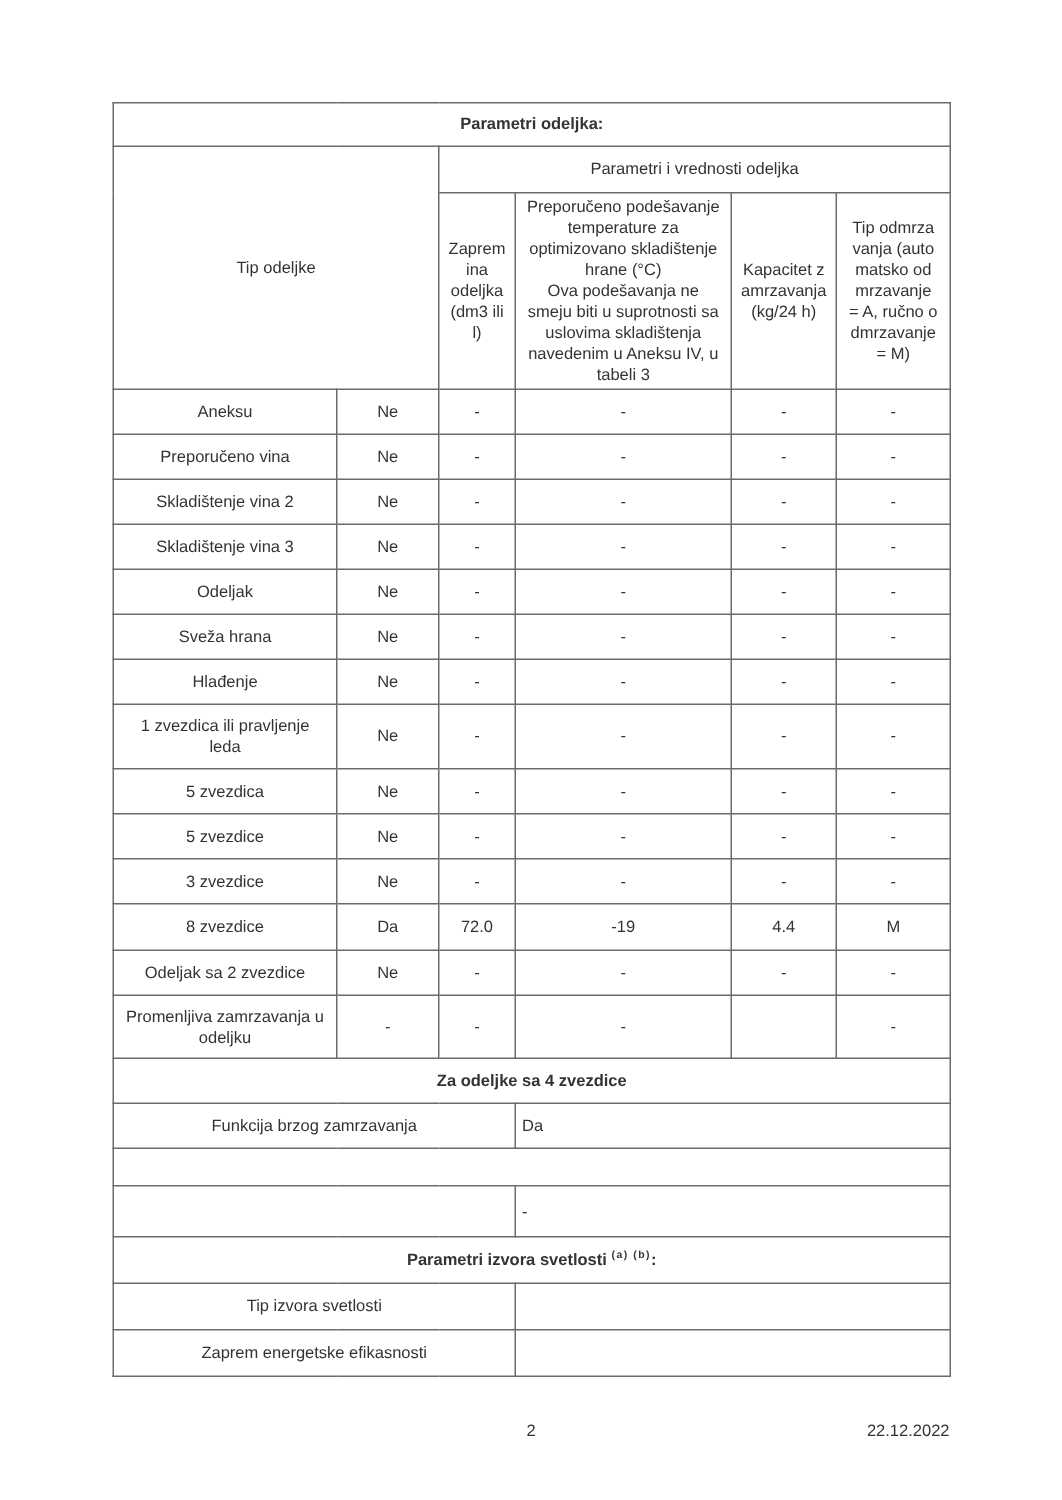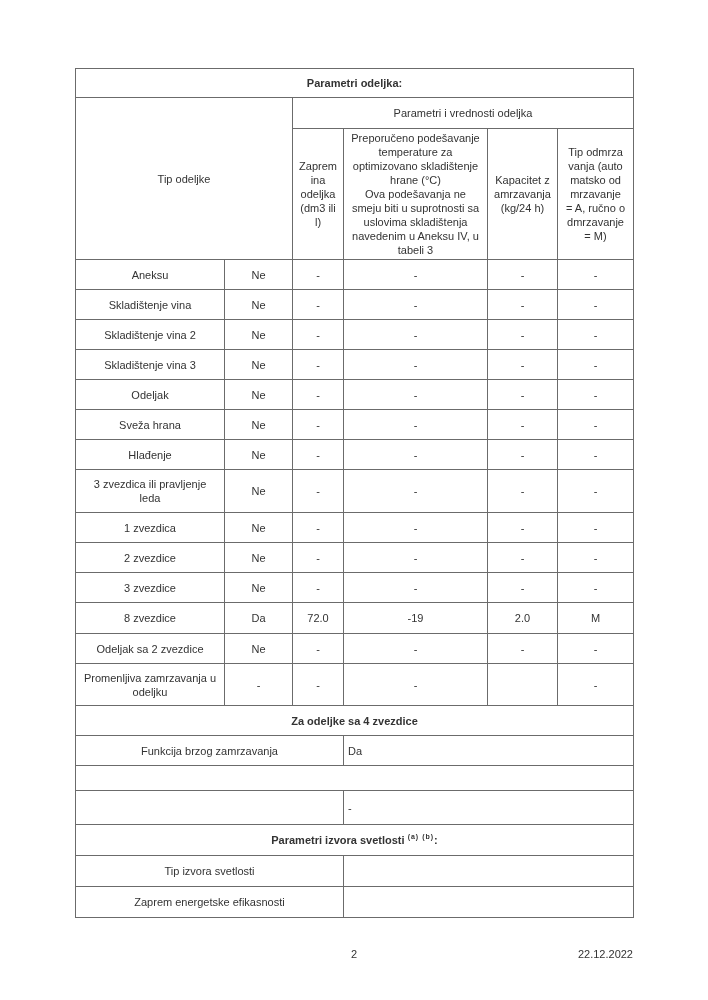--- a/index.html
+++ b/index.html
@@ -115,21 +115,21 @@
 
   <tr style="height:30px">
     <td class="lbl">Aneksu</td>
     <td class="c">Ne</td>
     <td class="c">-</td>
     <td class="c">-</td>
     <td class="c">-</td>
     <td class="c">-</td>
   </tr>
   <tr style="height:30px">
-    <td class="lbl">Skladištenje vina</td>
+    <td class="lbl">Preporučeno vina</td>
     <td class="c">Ne</td>
     <td class="c">-</td>
     <td class="c">-</td>
     <td class="c">-</td>
     <td class="c">-</td>
   </tr>
   <tr style="height:30px">
     <td class="lbl">Skladištenje vina 2</td>
     <td class="c">Ne</td>
     <td class="c">-</td>
@@ -163,58 +163,58 @@
   </tr>
   <tr style="height:30px">
     <td class="lbl">Hlađenje</td>
     <td class="c">Ne</td>
     <td class="c">-</td>
     <td class="c">-</td>
     <td class="c">-</td>
     <td class="c">-</td>
   </tr>
   <tr style="height:43px">
-    <td class="lbl">3 zvezdica ili pravljenje
+    <td class="lbl">1 zvezdica ili pravljenje
 leda</td>
     <td class="c">Ne</td>
     <td class="c">-</td>
     <td class="c">-</td>
     <td class="c">-</td>
     <td class="c">-</td>
   </tr>
   <tr style="height:30px">
-    <td class="lbl">1 zvezdica</td>
-    <td class="c">Ne</td>
-    <td class="c">-</td>
-    <td class="c">-</td>
-    <td class="c">-</td>
-    <td class="c">-</td>
-  </tr>
-  <tr style="height:30px">
-    <td class="lbl">2 zvezdice</td>
+    <td class="lbl">5 zvezdica</td>
+    <td class="c">Ne</td>
+    <td class="c">-</td>
+    <td class="c">-</td>
+    <td class="c">-</td>
+    <td class="c">-</td>
+  </tr>
+  <tr style="height:30px">
+    <td class="lbl">5 zvezdice</td>
     <td class="c">Ne</td>
     <td class="c">-</td>
     <td class="c">-</td>
     <td class="c">-</td>
     <td class="c">-</td>
   </tr>
   <tr style="height:30px">
     <td class="lbl">3 zvezdice</td>
     <td class="c">Ne</td>
     <td class="c">-</td>
     <td class="c">-</td>
     <td class="c">-</td>
     <td class="c">-</td>
   </tr>
   <tr style="height:31px">
     <td class="lbl">8 zvezdice</td>
     <td class="c">Da</td>
     <td class="c">72.0</td>
     <td class="c">-19</td>
-    <td class="c">2.0</td>
+    <td class="c">4.4</td>
     <td class="c">M</td>
   </tr>
   <tr style="height:30px">
     <td class="lbl">Odeljak sa 2 zvezdice</td>
     <td class="c">Ne</td>
     <td class="c">-</td>
     <td class="c">-</td>
     <td class="c">-</td>
     <td class="c">-</td>
   </tr>

